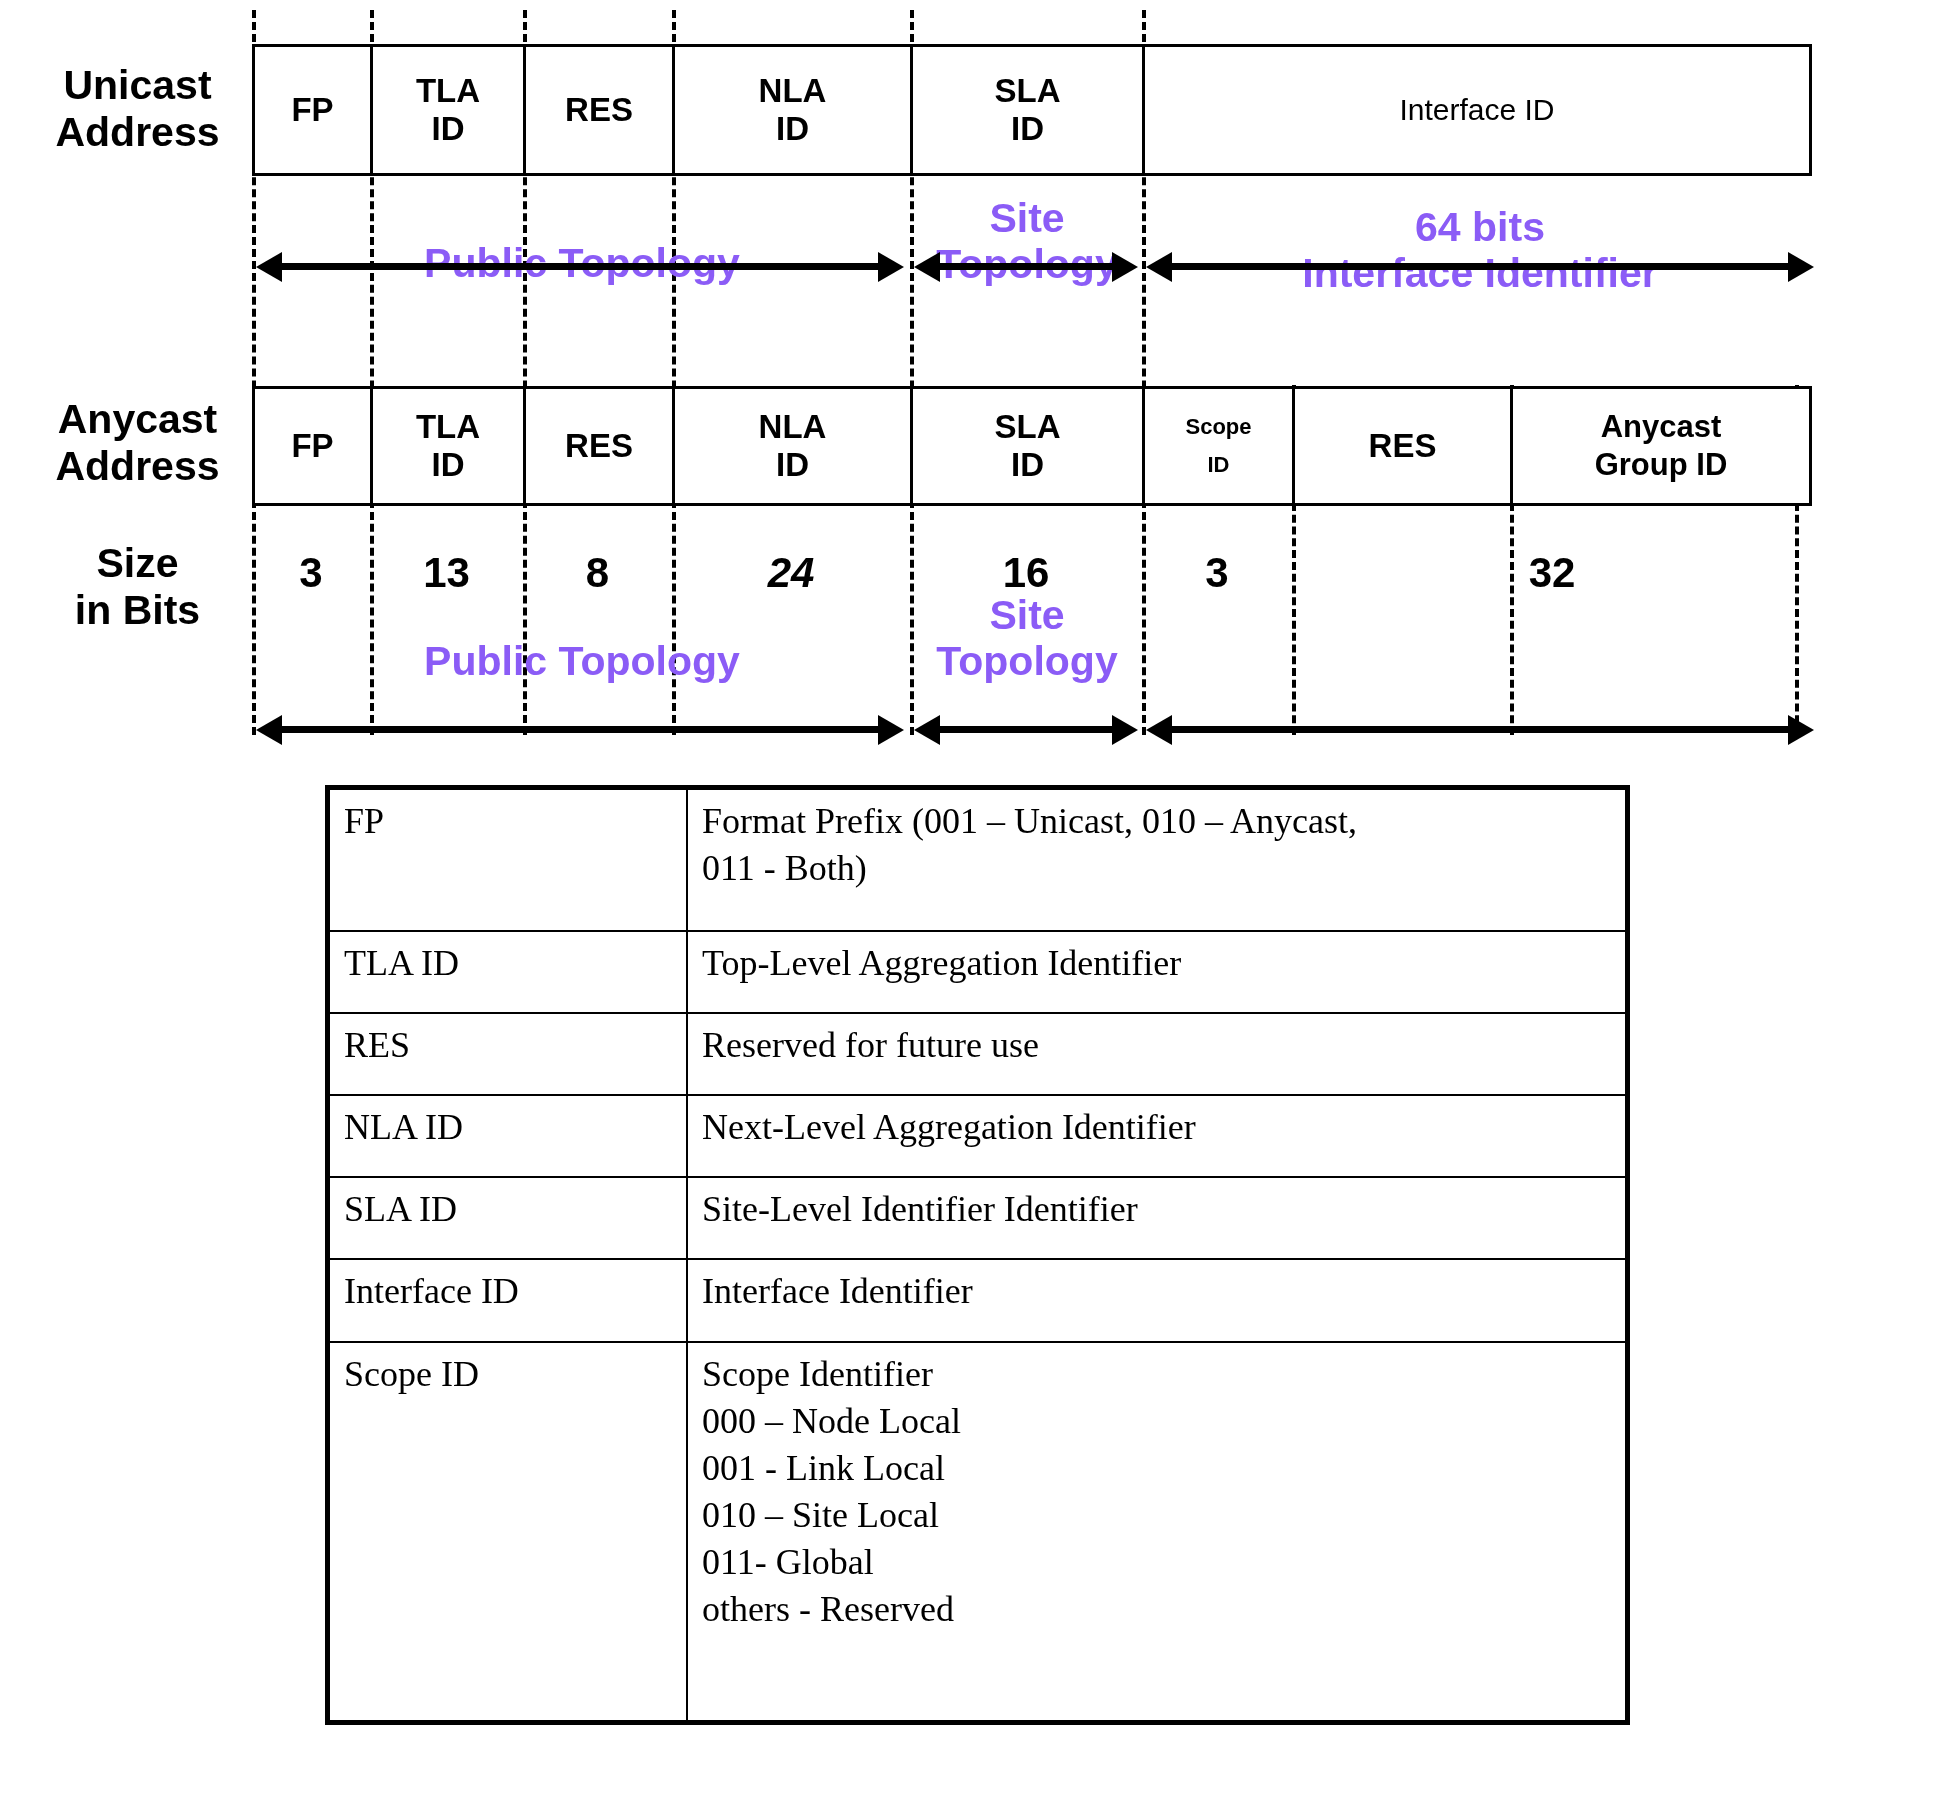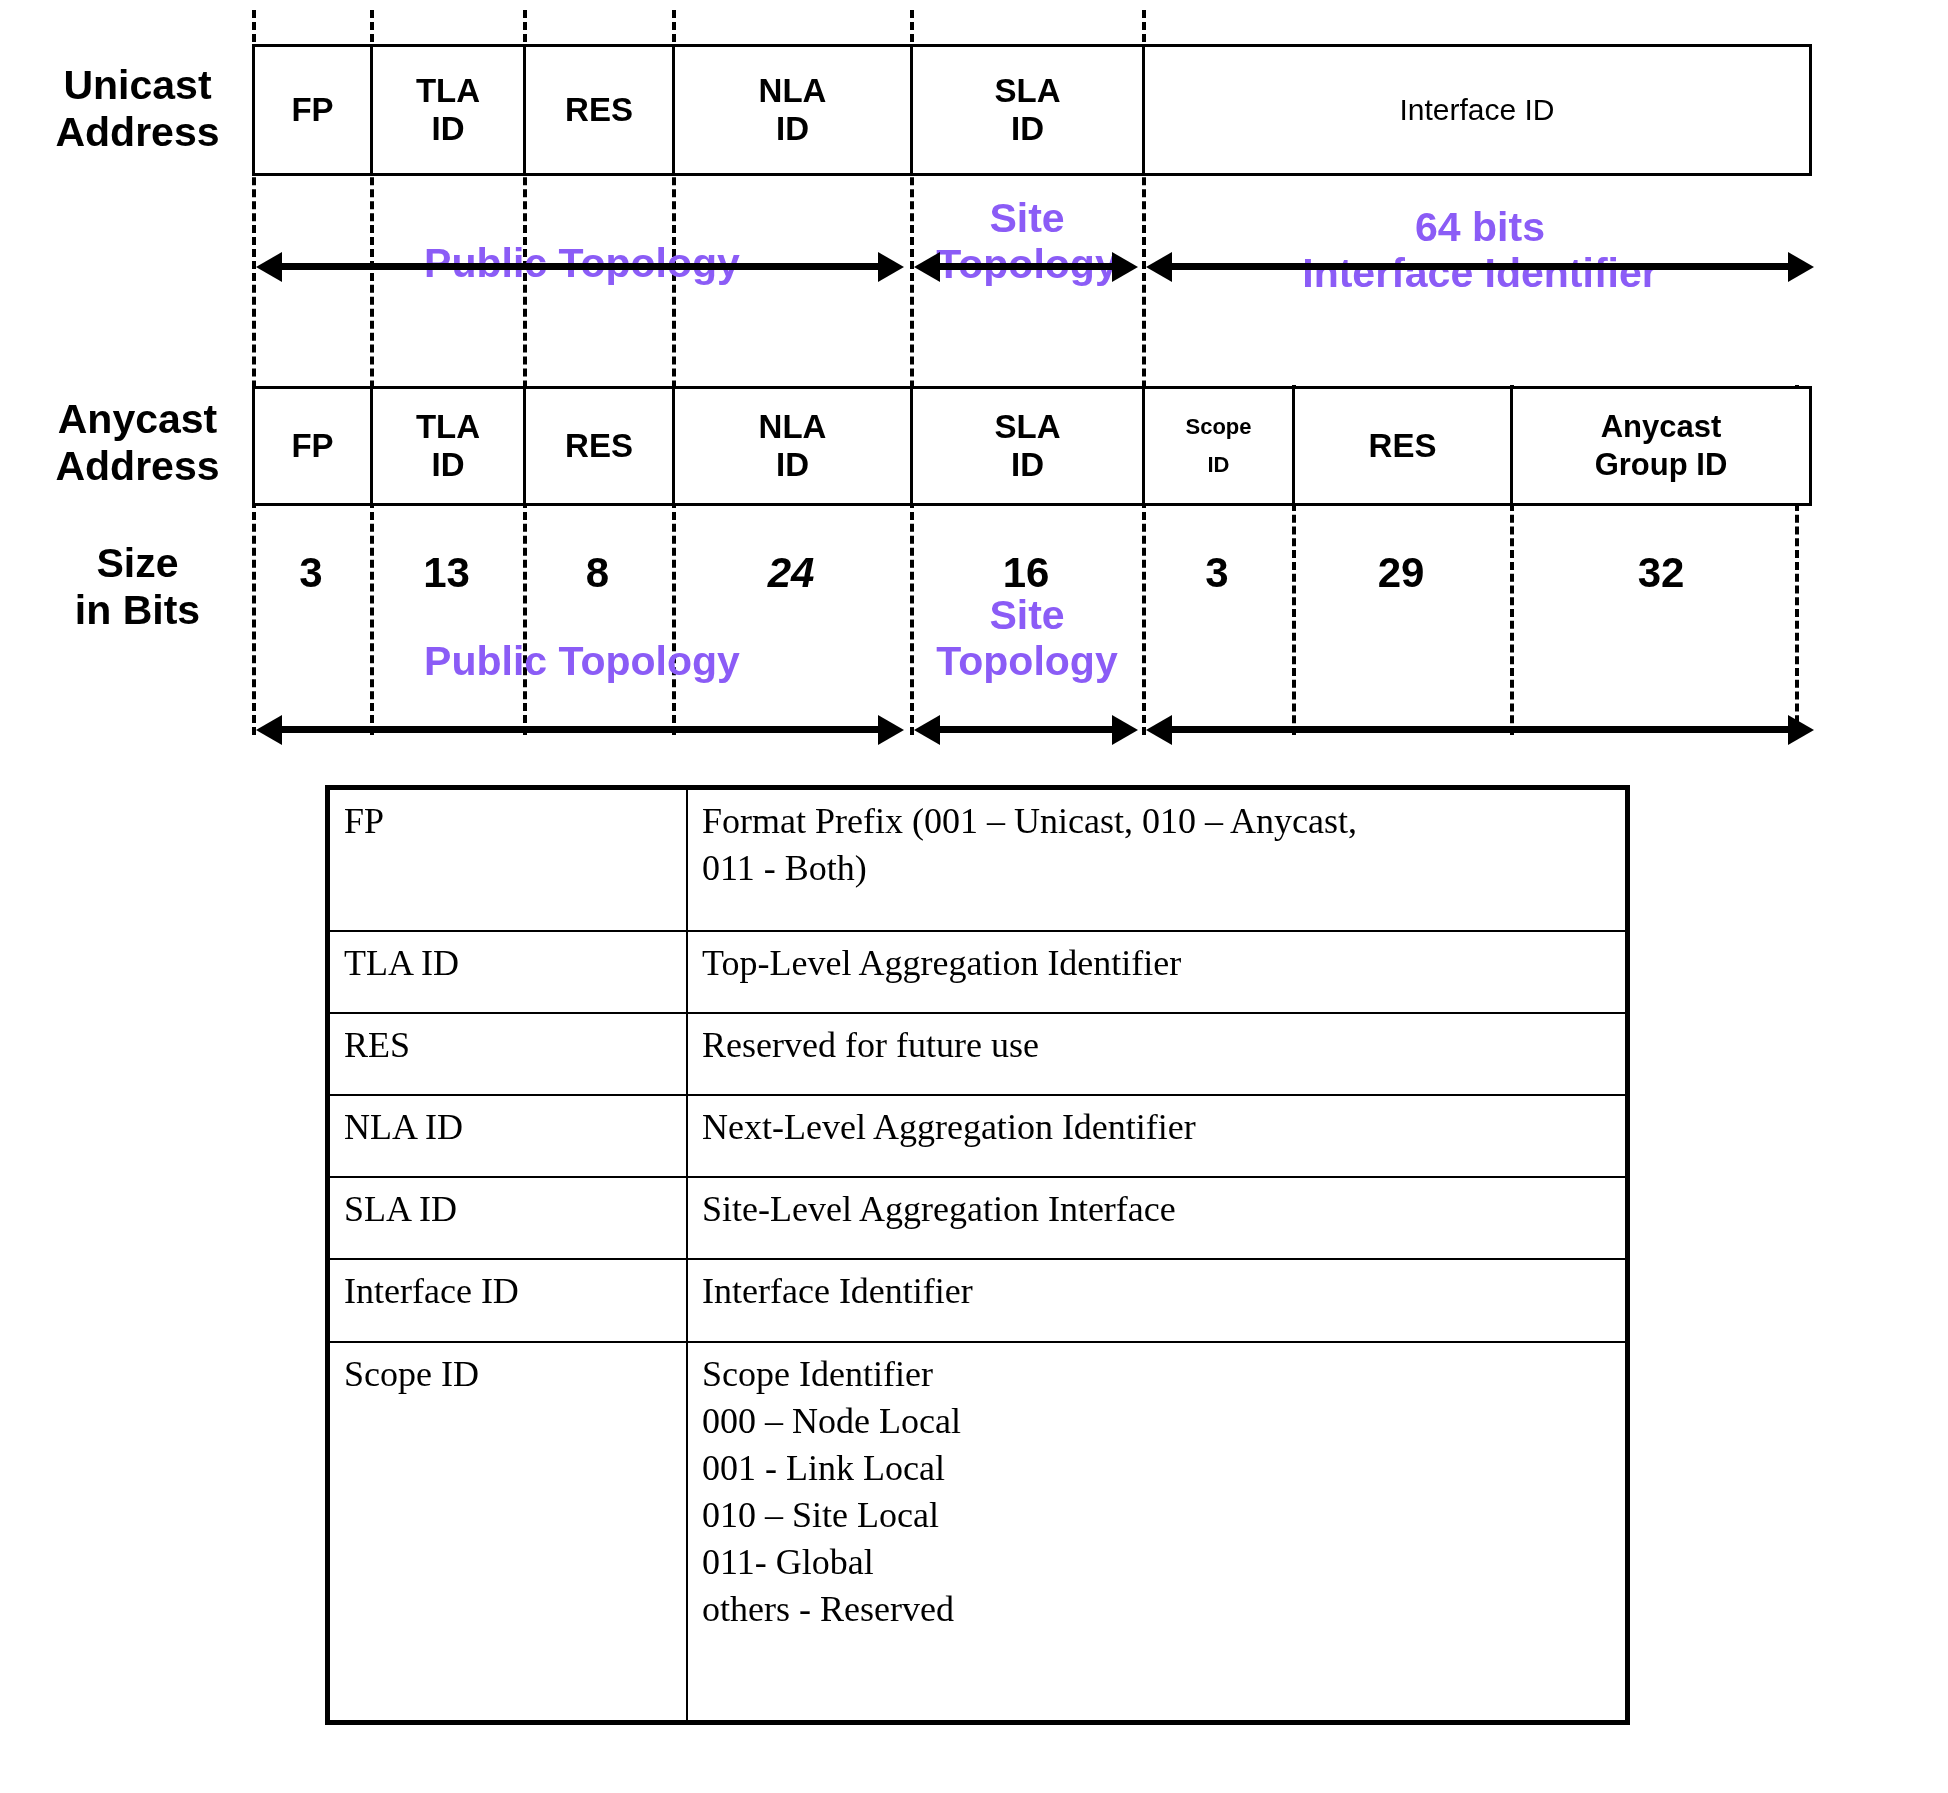--- a/index.html
+++ b/index.html
@@ -217,21 +217,20 @@
   <div class="rowlabel" style="left:30px; top:540px; width:215px;">Size
 in Bits</div>
 
   <div class="sizerow" style="left:252px; top:540px; width:1560px; height:66px;">
     <div class="num" style="width:118px;">3</div>
     <div class="num" style="width:153px;">13</div>
     <div class="num" style="width:149px;">8</div>
     <div class="num" style="width:238px;font-style:italic;">24</div>
     <div class="num" style="width:232px;">16</div>
     <div class="num" style="width:150px;">3</div>
-    <div class="num" style="width:218px;">29</div>
     <div class="num" style="flex:1;">32</div>
   </div>
 
   <div class="caption" style="left:262px; top:638px; width:640px;">Public Topology</div>
   <div class="caption" style="left:916px; top:592px; width:222px;">Site
 Topology</div>
 
   <div class="arrowspan" style="left:256px; top:713px; width:648px;">
     <div class="head left"></div>
     <div class="shaft"></div>
@@ -263,21 +262,21 @@
         <tr>
           <td class="keycol">RES</td>
           <td>Reserved for future use</td>
         </tr>
         <tr>
           <td class="keycol">NLA ID</td>
           <td>Next-Level Aggregation Identifier</td>
         </tr>
         <tr>
           <td class="keycol">SLA ID</td>
-          <td>Site-Level Aggregation Interface</td>
+          <td>Site-Level Identifier Identifier</td>
         </tr>
         <tr>
           <td class="keycol">Interface ID</td>
           <td>Interface Identifier</td>
         </tr>
         <tr>
           <td class="keycol">Scope ID</td>
           <td>Scope Identifier
 000 – Node Local
 001 - Link Local

